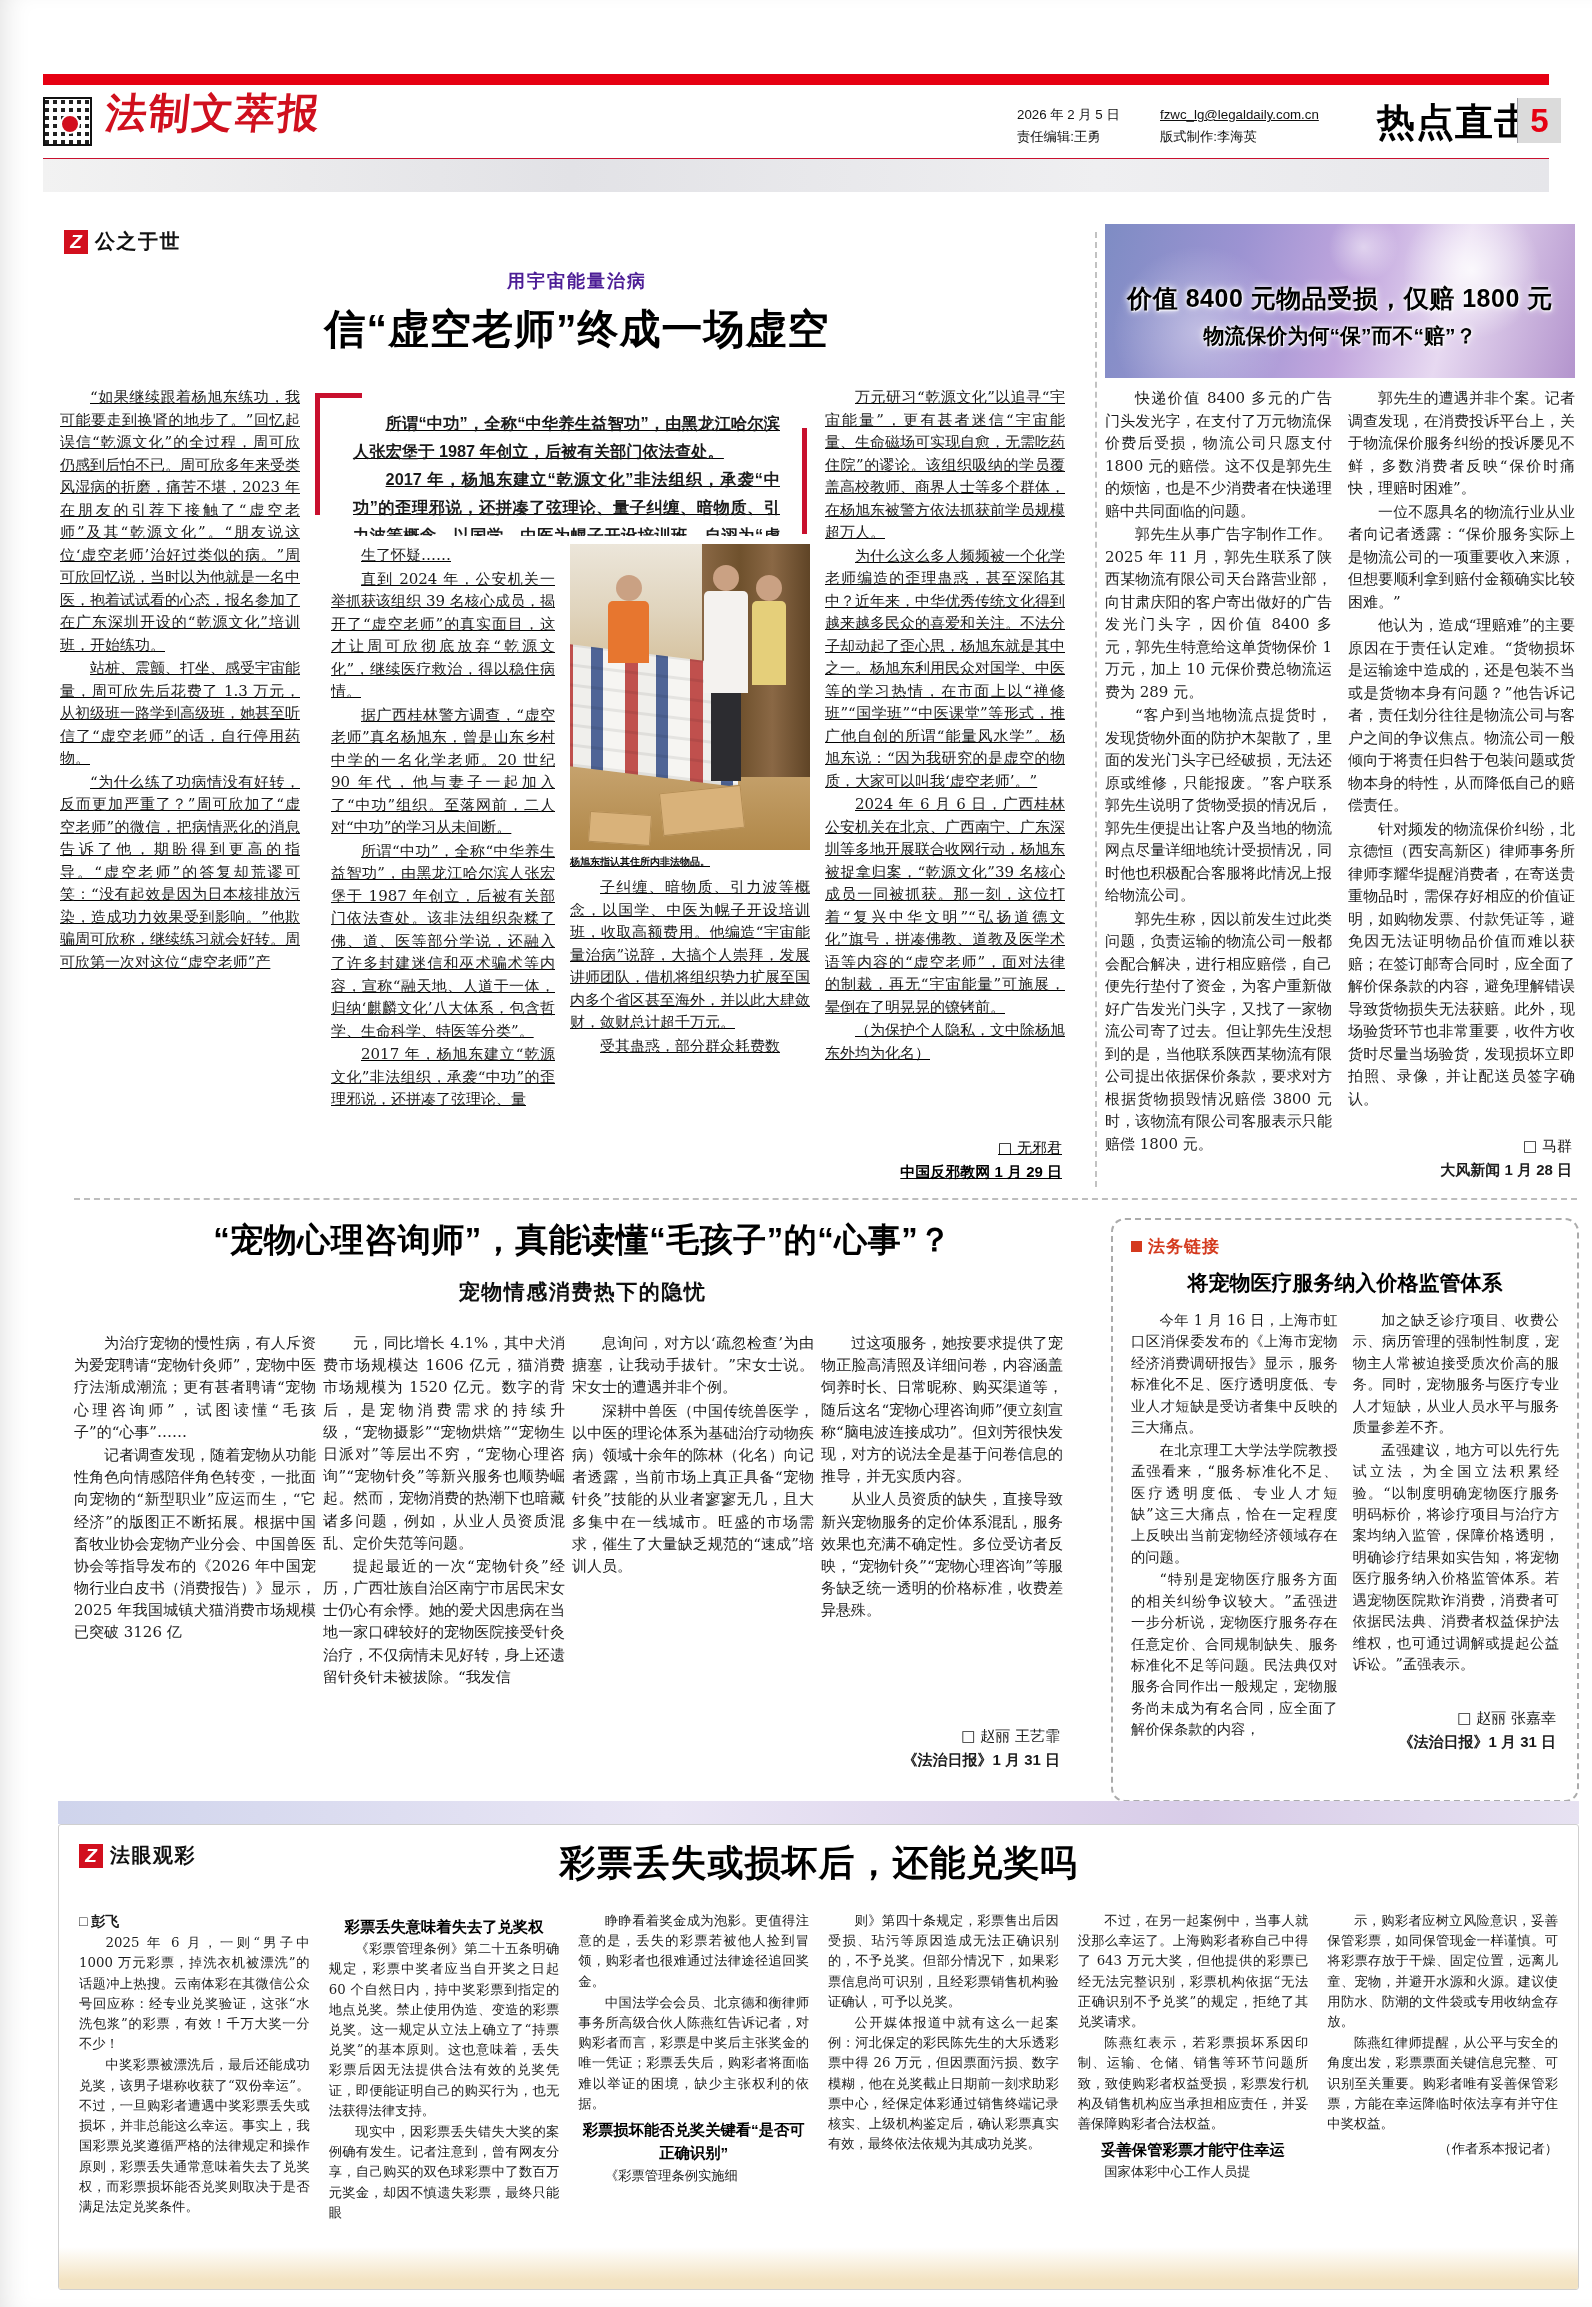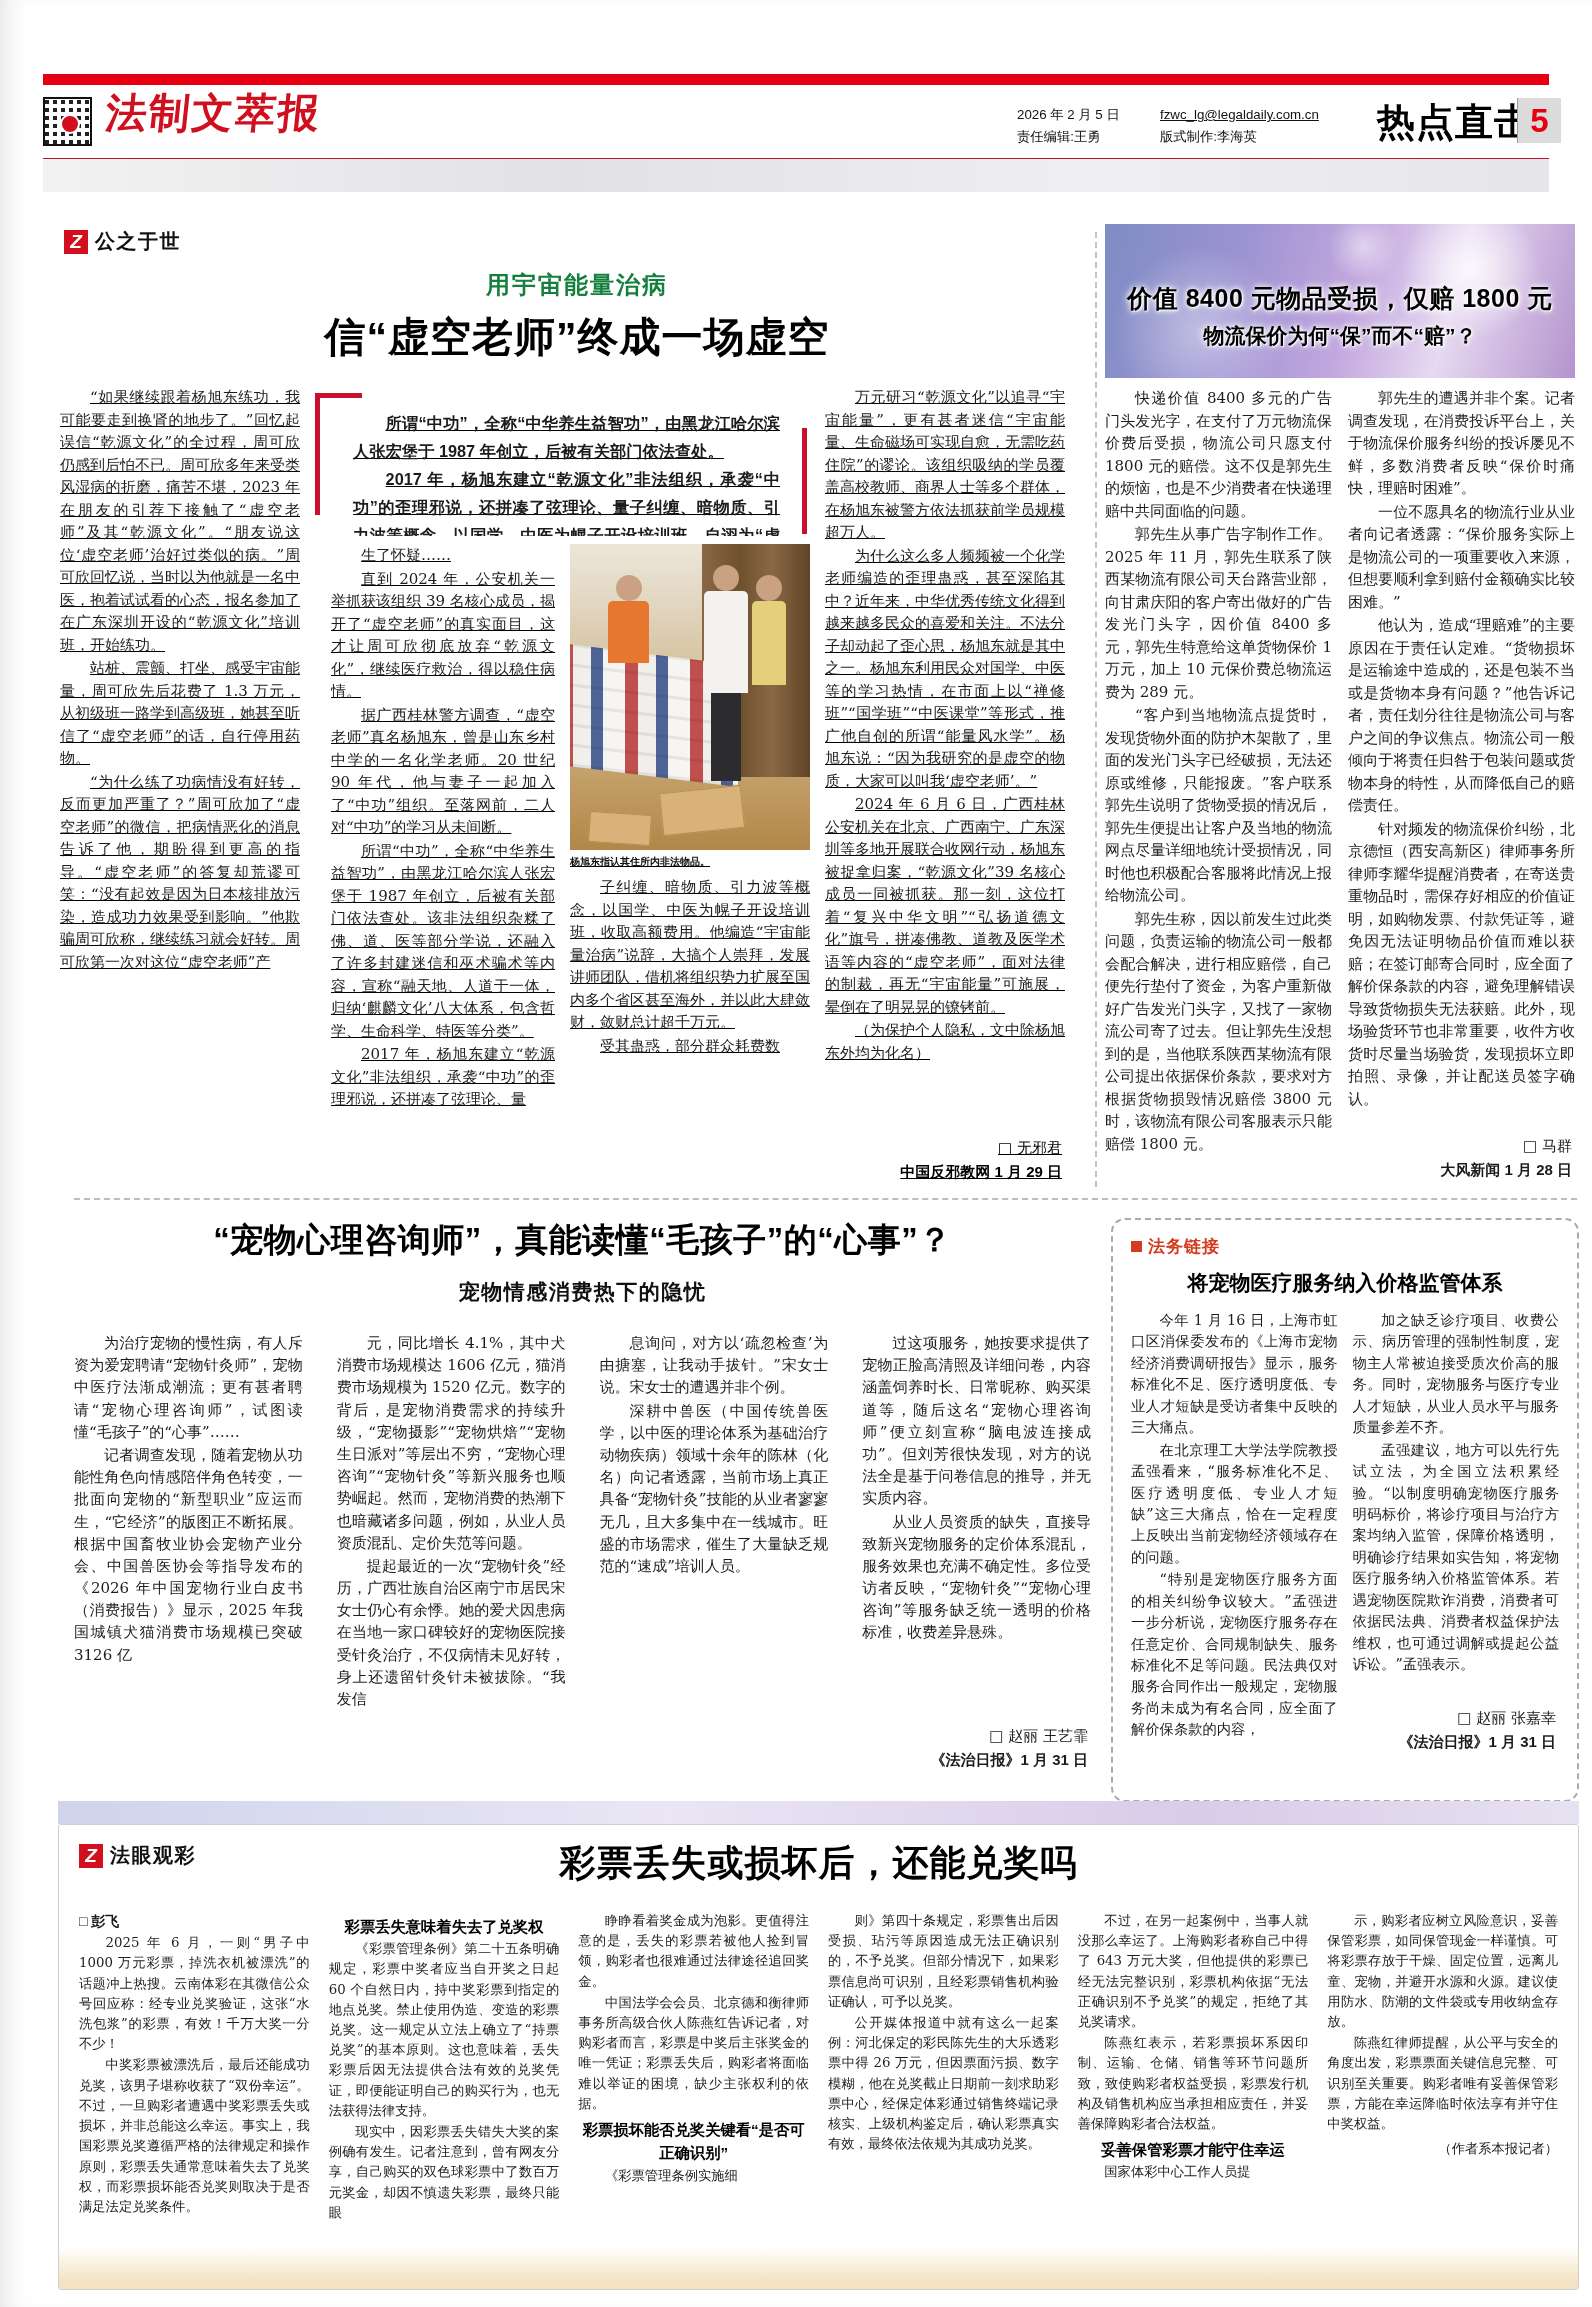--- a/index.html
+++ b/index.html
@@ -42,21 +42,21 @@
        color:#1c1c1c; overflow:hidden; }
   .c p { text-indent:2em; margin-bottom:1px; }
   .col-flex { display:flex; flex-direction:column; }
   .fill { flex:1 1 auto; overflow:hidden; }
   .sig { flex:none; text-align:right; font-size:15px; line-height:1.6; padding-right:3px;
          font-family:"DejaVu Serif","Liberation Serif",serif; }
   .sig .src { font-weight:bold; font-family:"Liberation Sans",sans-serif; }
 
   
   .main-head { position:absolute; left:74px; top:269px; width:1006px; text-align:center; }
-  .kicker { font-size:24px; font-weight:bold; color:#15803d; letter-spacing:2px; }
+  .kicker { font-size:18px; font-weight:bold; color:#4c1d95; letter-spacing:2px; }
   .main-headline { margin-top:9px; font-size:41px; font-weight:bold; color:#000; letter-spacing:1px; }
   .main-body { position:absolute; left:60px; top:386px; width:1006px; height:798px; display:flex; gap:15px;text-decoration:underline; }
   .main-body .c { font-size:15px; line-height:1.5; }
   .mcol { width:240px; height:100%; }
   .mmid { width:495px; display:flex; flex-direction:column; }
   .lead { position:relative; flex:none; height:150px; padding:23px 30px 0 38px;
           font-family:"Liberation Sans",sans-serif; font-weight:bold; font-size:16.3px;
           line-height:1.72; color:#1b1b1b; text-align:justify; overflow:hidden; }
   .lead p { text-indent:2em; }
   .lead::before { content:""; position:absolute; left:0; top:7px; width:42px; height:117px;
@@ -97,21 +97,21 @@
   .r-cols { display:flex; gap:16px; margin-top:9px; height:795px; }
   .r-cols .c { width:227px; font-size:15px; line-height:1.5; }
 
   .vdash { position:absolute; left:1095px; top:232px; width:0; height:955px; border-left:2px dashed #c2c2c2; }
   .hdash { position:absolute; left:74px; top:1198px; width:1503px; border-top:2px dashed #bdbdbd; }
 
   
   .pet { position:absolute; left:74px; top:1218px; width:1017px; }
   .pet-headline { text-align:center; font-size:33px; font-weight:bold; color:#000; letter-spacing:0.5px; }
   .pet-sub { text-align:center; font-size:21px; font-weight:bold; color:#111; margin-top:15px; letter-spacing:1.5px; }
-  .pet-cols { display:flex; gap:34px; margin-top:26px; height:440px; }
+  .pet-cols { display:flex; gap:7px; margin-top:26px; height:440px; }
   .pet-cols .c { width:242px; font-size:15px; line-height:1.48; }
 
   
   .lawbox { position:absolute; left:1111px; top:1218px; width:468px; height:584px;
      border:2px dashed #ababab; border-radius:14px; padding:15px 18px; background:#fff; }
   .law-label { display:flex; align-items:center; gap:6px; }
   .law-label .sq { width:11px; height:11px; background:#d43a1e; }
   .law-label .txt { font-size:17px; font-weight:bold; color:#d43a1e; letter-spacing:1px; }
   .law-title { text-align:center; font-size:21px; font-weight:bold; color:#000; margin:11px 0 13px; }
   .law-cols { display:flex; gap:15px; height:444px; }

